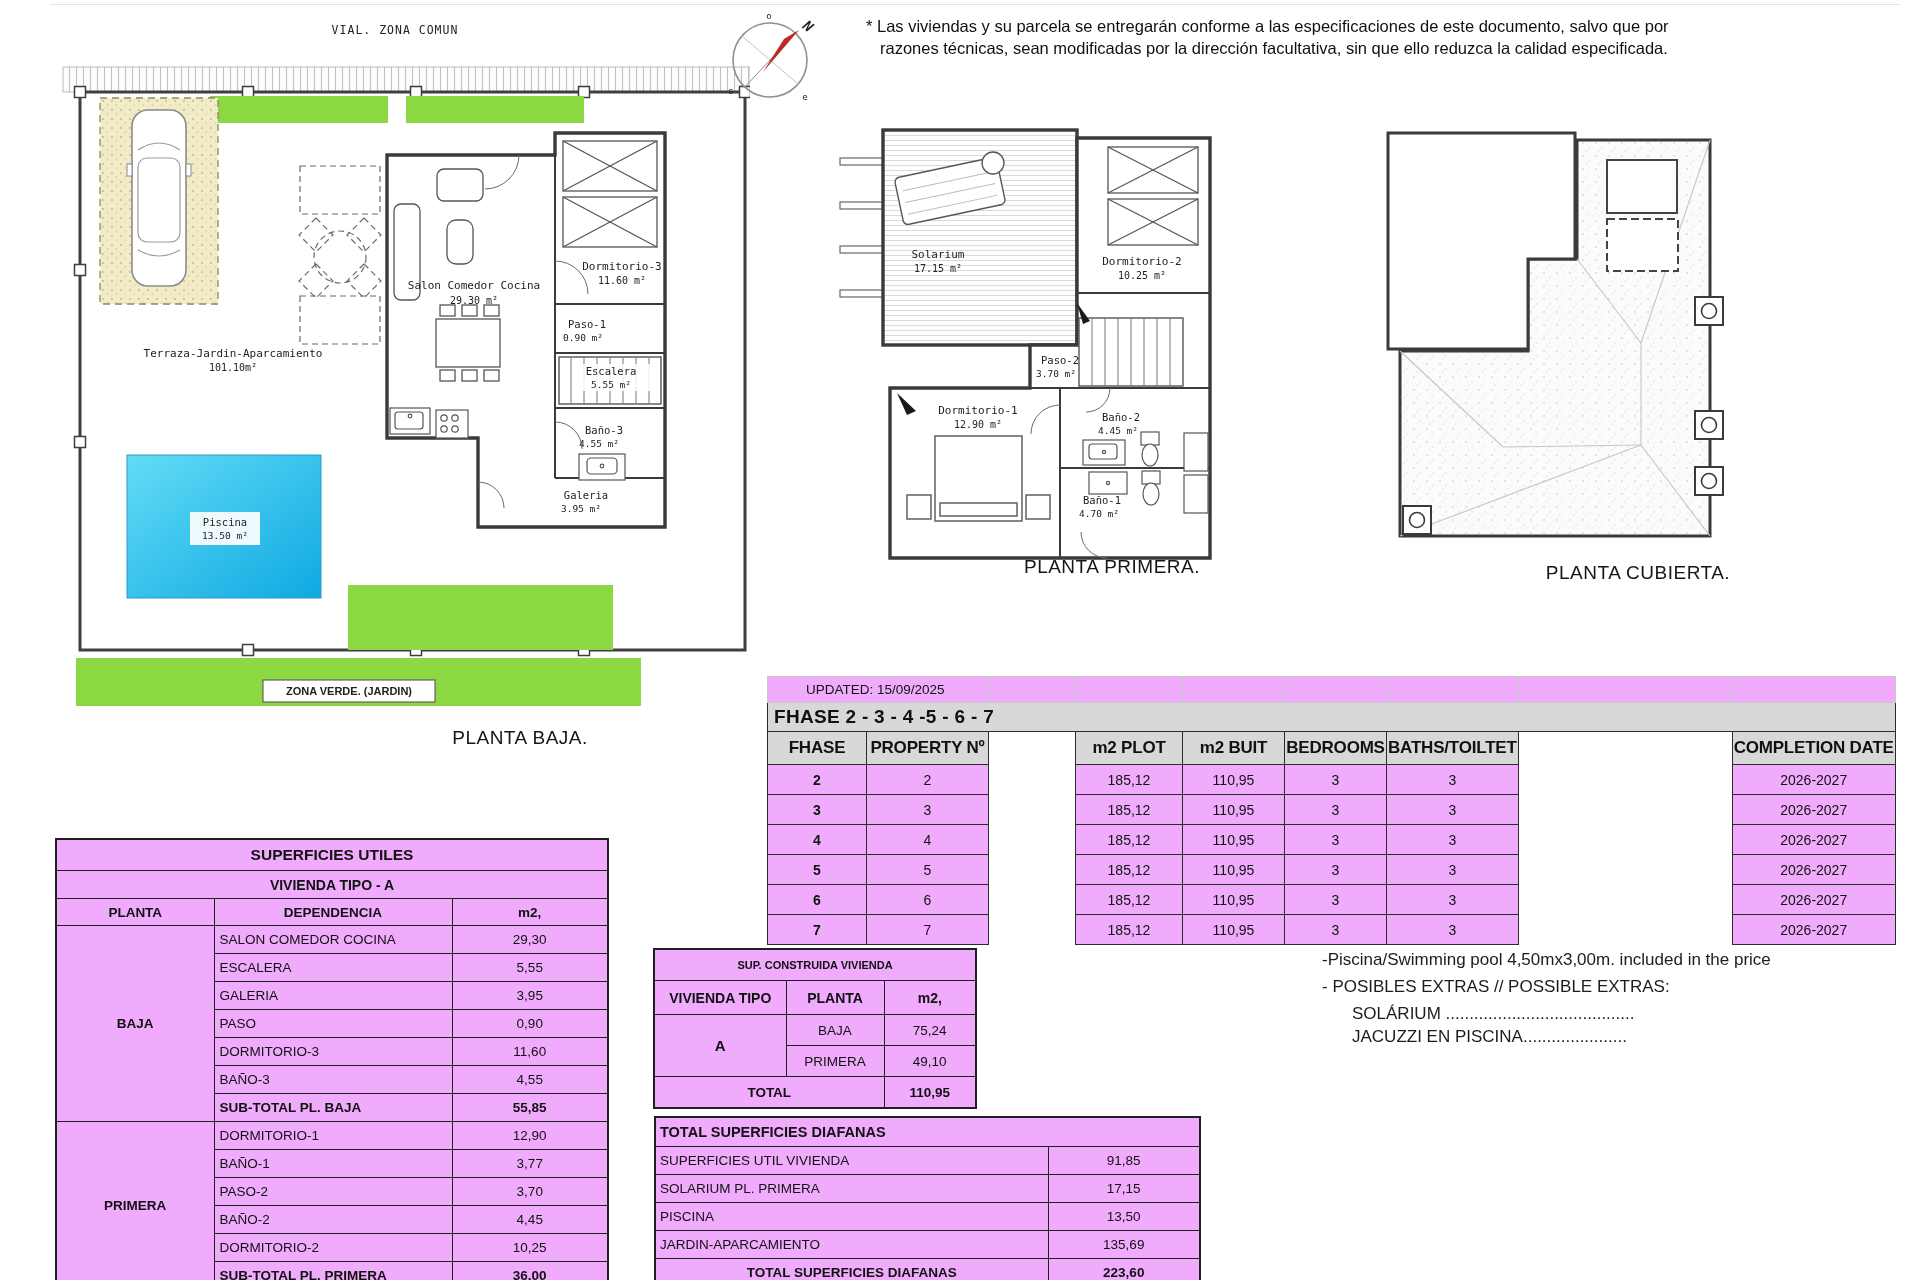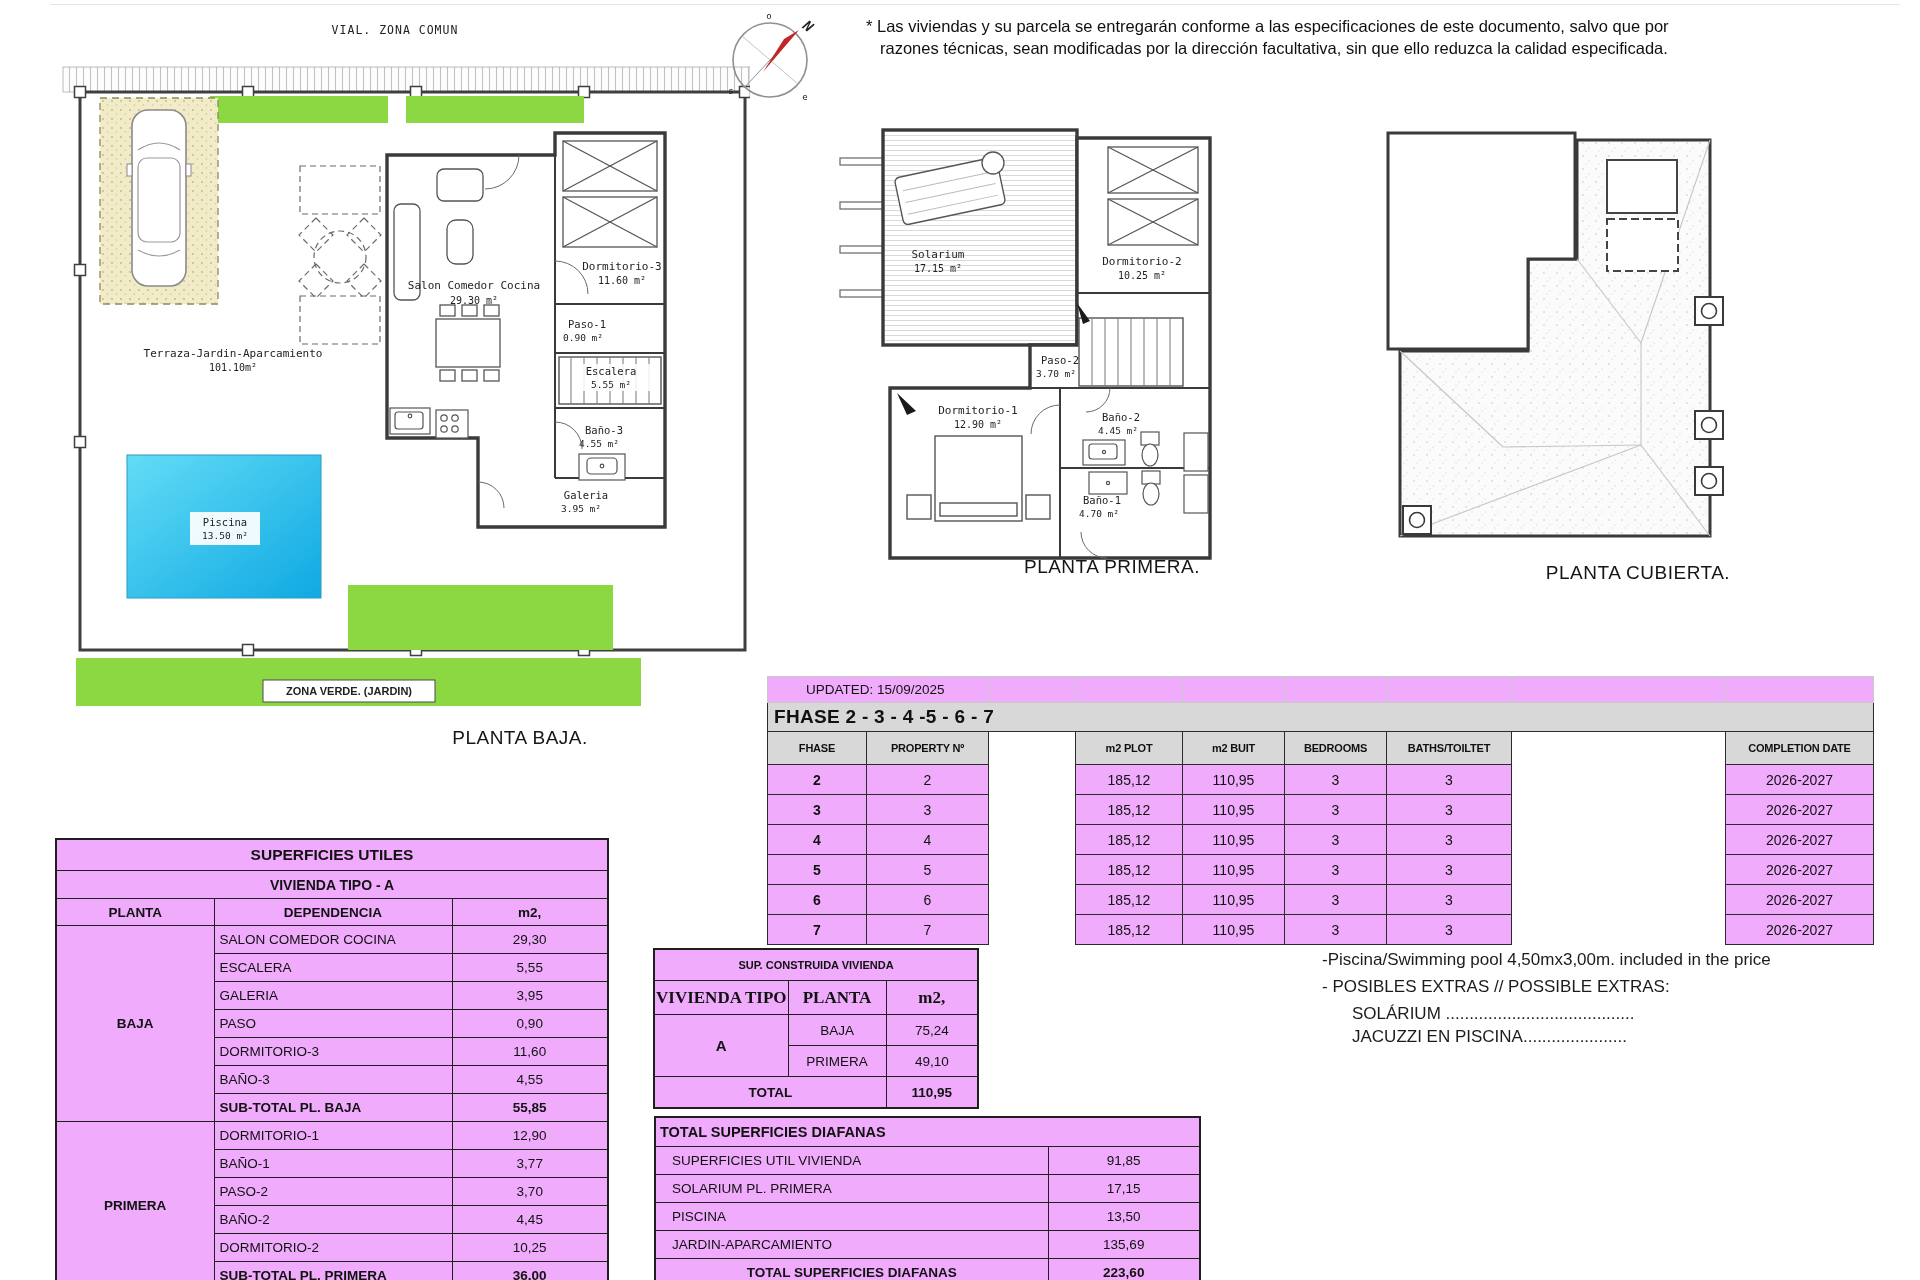--- a/index.html
+++ b/index.html
@@ -17,45 +17,45 @@
   
   table{border-collapse:collapse;table-layout:fixed;background:#f0abfc;}
   td,th{font-family:"Liberation Sans",sans-serif;vertical-align:middle;overflow:hidden;white-space:nowrap;}
   
   #phase-table{left:767px;top:676px;}
   #phase-table td,#phase-table th{border:1.5px solid #2b2b2b;font-size:14px;text-align:center;height:27px;}
   #phase-table tr.updated td{border:1px solid #c9c9c9;height:23px;font-size:13.5px;}
   #phase-table tr.updated td.lbl{text-align:left;padding-left:38px;}
   #phase-table td.band{background:#d8d8d8;text-align:left;font-weight:bold;font-size:19px;
                        padding-left:6px;height:26px;letter-spacing:.3px;}
-  #phase-table th{background:#d8d8d8;font-size:11px;height:30px;letter-spacing:-0.2px;text-align:center;}
+  #phase-table th{background:#d8d8d8;font-size:17px;height:30px;letter-spacing:-0.2px;text-align:center;}
   #phase-table .nob{border:none;background:#fff;}
   #phase-table td.b{font-weight:bold;}
   
   #sup-utiles{left:55px;top:838px;border:2.5px solid #1f1f1f;}
   #sup-utiles td{border:1.4px solid #1f1f1f;font-size:13.5px;height:25px;}
   #sup-utiles td.ttl{font-size:15.5px;font-weight:bold;text-align:center;height:28px;}
   #sup-utiles td.sub{font-size:14px;font-weight:bold;text-align:center;height:25px;}
   #sup-utiles td.hd{font-weight:bold;text-align:center;height:24px;}
   #sup-utiles td.dep{text-align:left;padding-left:5px;}
   #sup-utiles td.val{text-align:center;}
   #sup-utiles td.gl{font-weight:bold;text-align:center;}
   #sup-utiles td.b{font-weight:bold;}
   
   #sup-construida{left:653px;top:948px;border:2.5px solid #1f1f1f;}
   #sup-construida td{border:1.4px solid #1f1f1f;font-size:13.5px;text-align:center;height:28px;}
   #sup-construida td.ttl{font-size:11px;font-weight:bold;height:28px;}
-  #sup-construida td.hd{font-weight:bold;font-size:17px;height:31px;font-family:Liberation Serif, serif;}
+  #sup-construida td.hd{font-weight:bold;font-size:14px;height:31px;}
   #sup-construida td.tipo{font-size:15px;font-weight:bold;}
   #sup-construida td.b{font-weight:bold;}
   
   #diafanas{left:654px;top:1116px;border:2.5px solid #1f1f1f;}
   #diafanas td{border:1.4px solid #1f1f1f;font-size:13.5px;height:25px;}
   #diafanas td.ttl{font-weight:bold;font-size:14.5px;text-align:left;padding-left:4px;height:26px;}
-  #diafanas td.lab{text-align:left;padding-left:16px;}
+  #diafanas td.lab{text-align:left;padding-left:4px;}
   #diafanas td.val{text-align:center;}
   #diafanas td.b{font-weight:bold;text-align:center;}
   .hairline{background:#e4e4e4;}
 </style>
 </head>
 <body>
 
 <div id="page">
   <div class="abs hairline" style="left:50px;top:4px;width:1850px;height:1px;"></div>
 

